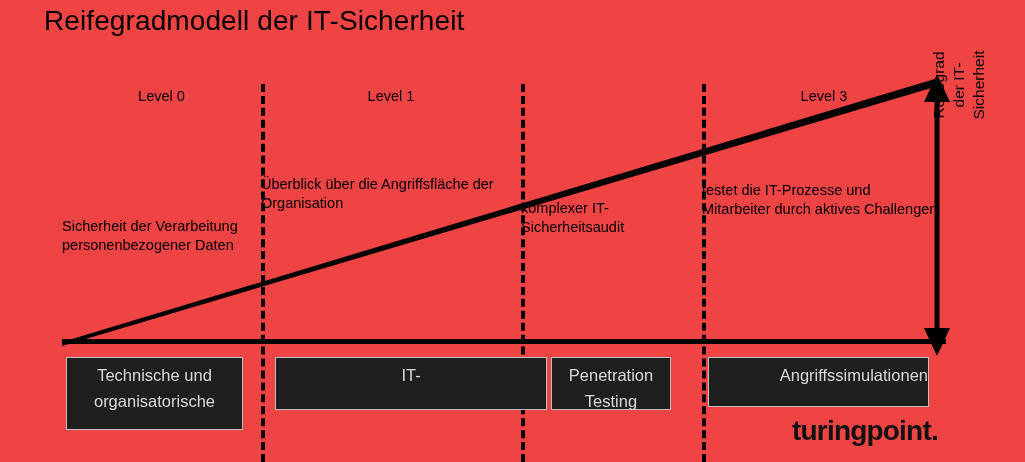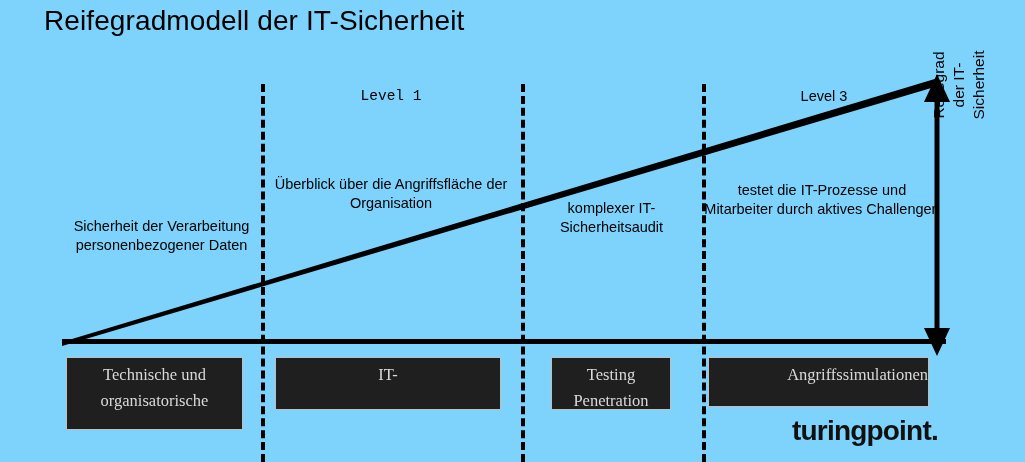--- a/index.html
+++ b/index.html
@@ -5,21 +5,21 @@
 <style>
   html, body {
     margin: 0;
     padding: 0;
     background: #ffffff;
   }
   #stage {
     position: relative;
     width: 1025px;
     height: 462px;
-    background: #7dd3fc;
+    background: #ef4444;
     overflow: hidden;
     font-family: "Liberation Sans", sans-serif;
     color: #000000;
   }
 
   
   .page-title {
     position: absolute;
     left: 44px;
     top: 4px;
@@ -39,21 +39,20 @@
     text-align: center;
     white-space: nowrap;
     color: #000;
   }
 
   
   .level-desc {
     position: absolute;
     font-size: 14.5px;
     line-height: 19px;
-    text-align: center;
     color: #000;
   }
 
   
   .divider {
     position: absolute;
     width: 0;
     top: 84px;
     height: 378px;
     border-left: 4px dashed #000;
@@ -102,21 +101,21 @@
   }
   .arrow-label .ln { display: block; }
 
   
   .measure-box {
     position: absolute;
     background: #1f1f1f;
     border: 1px solid #bfbfbf;
     box-sizing: border-box;
     color: #d9d9d9;
-    font-family: Liberation Serif, serif;
+    font-family: Liberation Sans, sans-serif;
     font-size: 16.5px;
     line-height: 26px;
     text-align: center;
     padding-top: 4px;
     white-space: nowrap;
   }
   .measure-box .ln { display: block; }
 
   
   .logo {
@@ -134,21 +133,22 @@
 <body>
 
 <div id="stage">
 
   <div class="page-title">Reifegradmodell der IT-Sicherheit</div>
 
   <div class="divider" style="left:261px;"></div>
   <div class="divider" style="left:521px;"></div>
   <div class="divider" style="left:702px;"></div>
 
-  <div class="level-label" style="left:261px; top:88px; width:260px;font-family:Liberation Mono, monospace;">Level 1</div>
+  <div class="level-label" style="left:62px;  top:88px; width:199px;">Level 0</div>
+  <div class="level-label" style="left:261px; top:88px; width:260px;">Level 1</div>
   <div class="level-label" style="left:702px; top:88px; width:244px;">Level 3</div>
 
   <div class="level-desc" style="left:62px;  top:217px; width:199px;">
     <span class="ln">Sicherheit der</span>
     <span class="ln">Verarbeitung</span>
     <span class="ln">personenbezogener</span>
     <span class="ln">Daten</span>
   </div>
 
   <div class="level-desc" style="left:261px; top:175px; width:260px;">
@@ -184,27 +184,27 @@
     <span class="ln">Reifegrad</span>
     <span class="ln">der IT-</span>
     <span class="ln">Sicherheit</span>
   </div>
 
   <div class="measure-box" style="left:66px; top:357px; width:177px; height:73px;">
     <span class="ln">Technische und</span>
     <span class="ln">organisatorische</span>
   </div>
 
-  <div class="measure-box" style="left:275px; top:357px; width:226px; height:53px;">
+  <div class="measure-box" style="left:275px; top:357px; width:272px; height:53px;">
     <span class="ln">IT-</span>
   </div>
 
   <div class="measure-box" style="left:551px; top:357px; width:120px; height:53px;">
+    <span class="ln">Penetration</span>
     <span class="ln">Testing</span>
-    <span class="ln">Penetration</span>
   </div>
 
   <div class="measure-box" style="left:708px; top:357px; width:221px; height:50px;text-align:right;">
     <span class="ln">Angriffssimulationen</span>
   </div>
 
   <div class="logo">turingpoint.</div>
 
 </div>
 

